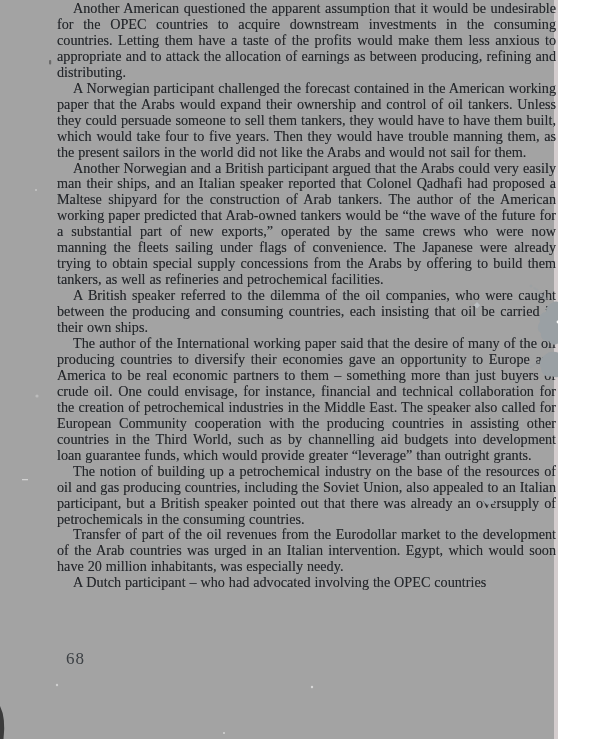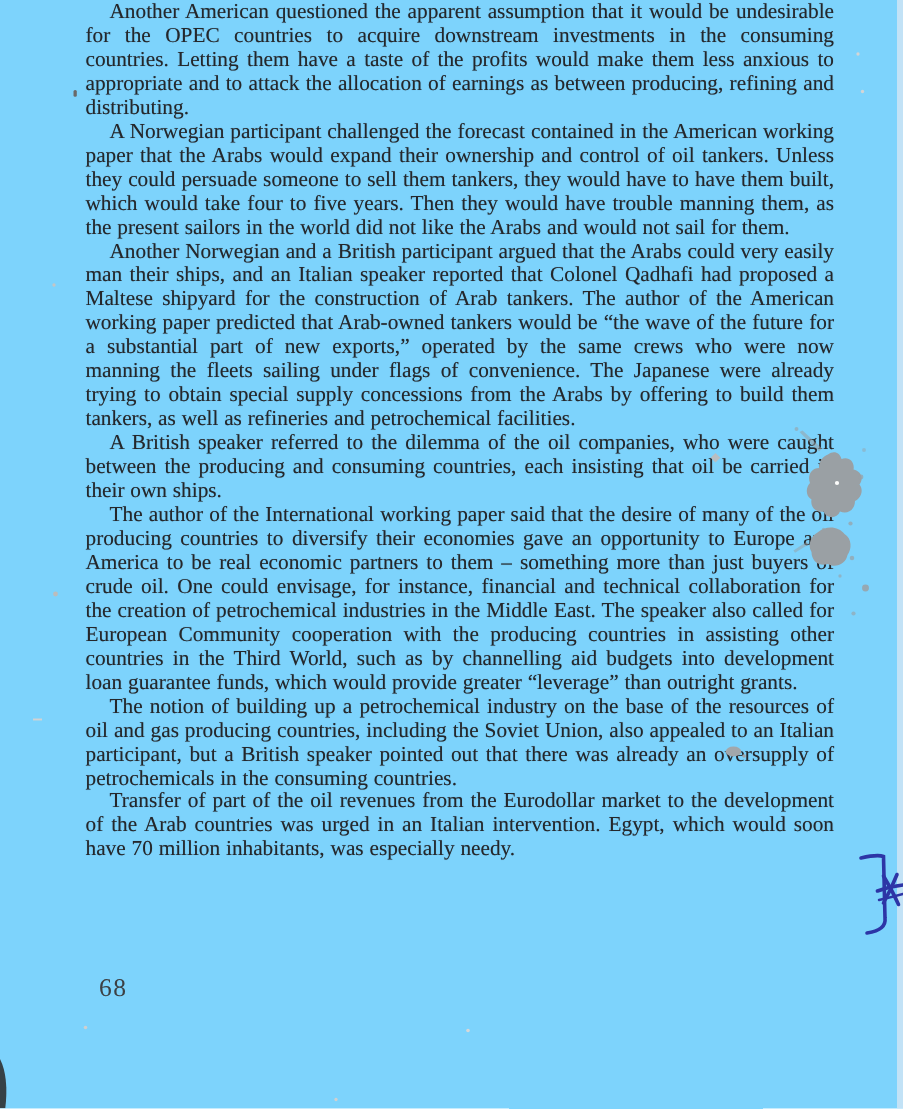--- a/index.html
+++ b/index.html
@@ -1,19 +1,19 @@
 <!DOCTYPE html>
 <html><head>
 <meta charset="utf-8">
 <style>
   html,body{margin:0;padding:0;background:#ffffff;}
   .page{
     position:relative;
-    width:602px;height:739px;
-    background:#7dd3fc;
+    width:558px;height:739px;
+    background:#a3a3a3;
     overflow:hidden;
     font-family:"Liberation Serif", serif;
   }
   .textblock{
     position:absolute;
     left:57px;top:1px;width:499px;
     font-size:14.2px;
     line-height:15.95px;
     text-align:justify;
     color:#24272b;
@@ -47,21 +47,22 @@
 
   <div class="edge-tint"></div>
 
   <div class="textblock">
     <p>Another American questioned the apparent assumption that it would be undesirable for the OPEC countries to acquire downstream investments in the consuming countries. Letting them have a taste of the profits would make them less anxious to appropriate and to attack the allocation of earnings as between producing, refining and distributing.</p>
     <p>A Norwegian participant challenged the forecast contained in the American working paper that the Arabs would expand their ownership and control of oil tankers. Unless they could persuade someone to sell them tankers, they would have to have them built, which would take four to five years. Then they would have trouble manning them, as the present sailors in the world did not like the Arabs and would not sail for them.</p>
     <p>Another Norwegian and a British participant argued that the Arabs could very easily man their ships, and an Italian speaker reported that Colonel Qadhafi had proposed a Maltese shipyard for the construction of Arab tankers. The author of the American working paper predicted that Arab-owned tankers would be “the wave of the future for a substantial part of new exports,” operated by the same crews who were now manning the fleets sailing under flags of convenience. The Japanese were already trying to obtain special supply concessions from the Arabs by offering to build them tankers, as well as refineries and petrochemical facilities.</p>
     <p>A British speaker referred to the dilemma of the oil companies, who were caught between the producing and consuming countries, each insisting that oil be carried in their own ships.</p>
     <p>The author of the International working paper said that the desire of many of the oil producing countries to diversify their economies gave an opportunity to Europe and America to be real economic partners to them – something more than just buyers of crude oil. One could envisage, for instance, financial and technical collaboration for the creation of petrochemical industries in the Middle East. The speaker also called for European Community cooperation with the producing countries in assisting other countries in the Third World, such as by channelling aid budgets into development loan guarantee funds, which would provide greater “leverage” than outright grants.</p>
     <p>The notion of building up a petrochemical industry on the base of the resources of oil and gas producing countries, including the Soviet Union, also appealed to an Italian participant, but a British speaker pointed out that there was already an oversupply of petrochemicals in the consuming countries.</p>
-    <p>Transfer of part of the oil revenues from the Eurodollar market to the development of the Arab countries was urged in an Italian intervention. Egypt, which would soon have 70 million inhabitants, was especially needy.</p>
+    <p>Transfer of part of the oil revenues from the Eurodollar market to the development of the Arab countries was urged in an Italian intervention. Egypt, which would soon have 20 million inhabitants, was especially needy.</p>
+    <p>A Dutch participant – who had advocated involving the OPEC countries</p>
   </div>
 
   <div class="pagenum">68</div>
 
   <svg class="artifacts" width="602" height="739" viewBox="0 0 602 739">
 
     <g fill="#9aa0a4">
       <path d="M552,303 c4,-3 8,-1 9,3 c5,-2 9,2 8,7 c5,1 7,6 4,10 c3,4 1,9 -3,11
                c0,6 -5,9 -10,7 c-2,5 -9,5 -11,0 c-5,1 -9,-3 -8,-8 c-4,-2 -4,-8 -1,-11
                c-2,-5 1,-10 6,-10 c0,-5 3,-8 6,-9 z"></path>

